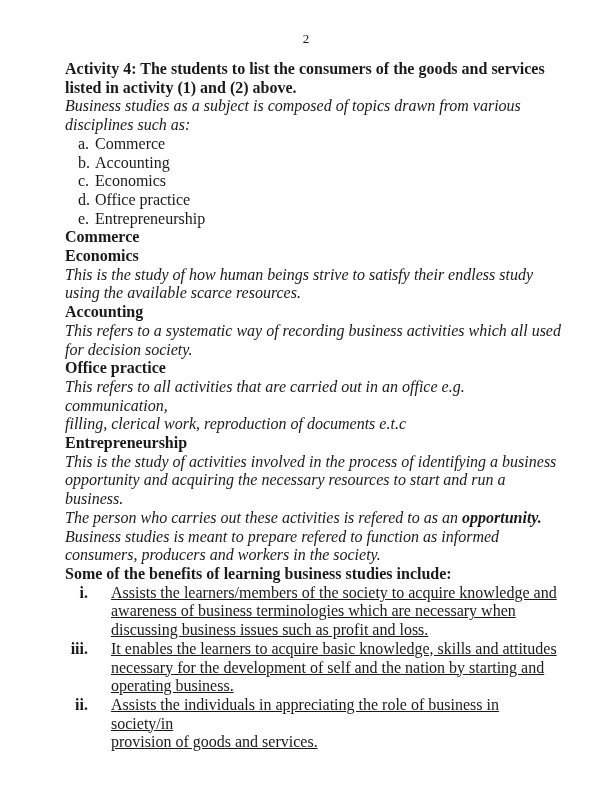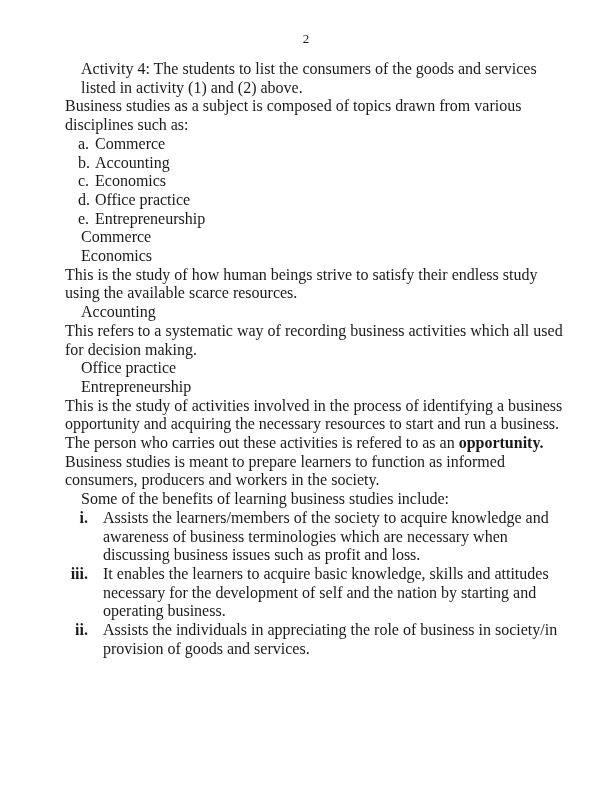--- a/index.html
+++ b/index.html
@@ -22,29 +22,29 @@
     line-height: 15px;
   }
   .content {
     position: absolute;
     left: 65px;
     top: 60px;
     width: 500px;
     font-size: 16px;
     line-height: 18.7px;
   }
-  .para { white-space: pre-line; }
-  .heading { font-weight: normal; white-space: pre-line; margin-left: 16px; }
+  .para { white-space: pre-line; font-style: italic; }
+  .heading { font-weight: bold; white-space: pre-line; }
   .bold-suffix { font-weight: bold; }
   .alpha-item { display: flex; padding-left: 13px; }
   .alpha-marker { flex: none; width: 17px; }
   .alpha-label { white-space: pre-line; }
   .roman-item { display: flex; }
   .roman-marker { flex: none; width: 23px; text-align: right; font-weight: bold; }
-  .roman-text { margin-left: 15px; white-space: pre-line; }
+  .roman-text { margin-left: 23px; white-space: pre-line; text-decoration: underline; }
 </style>
 </head>
 <body>
 
 <div class="page-number-row">
   <span>2</span>
 </div>
 
 <div class="content">
 
@@ -78,30 +78,32 @@
   </div>
 
   <div class="heading">Commerce</div>
 
   <div class="heading">Economics</div>
   <div class="para">This is the study of how human beings strive to satisfy their endless study
 using the available scarce resources.</div>
 
   <div class="heading">Accounting</div>
   <div class="para">This refers to a systematic way of recording business activities which all used
-for decision making.</div>
+for decision society.</div>
 
   <div class="heading">Office practice</div>
+  <div class="para">This refers to all activities that are carried out in an office e.g. communication,
+filling, clerical work, reproduction of documents e.t.c</div>
 
   <div class="heading">Entrepreneurship</div>
   <div class="para"><span>This is the study of activities involved in the process of identifying a business
 opportunity and acquiring the necessary resources to start and run a business.
 The person who carries out these activities is refered to as an </span><span class="bold-suffix">opportunity.</span></div>
 
-  <div class="para">Business studies is meant to prepare learners to function as informed
+  <div class="para">Business studies is meant to prepare refered to function as informed
 consumers, producers and workers in the society.</div>
 
   <div class="heading">Some of the benefits of learning business studies include:</div>
 
   <div>
     <div class="roman-item">
       <span class="roman-marker">i.</span>
       <span class="roman-text">Assists the learners/members of the society to acquire knowledge and
 awareness of business terminologies which are necessary when
 discussing business issues such as profit and loss.</span>

